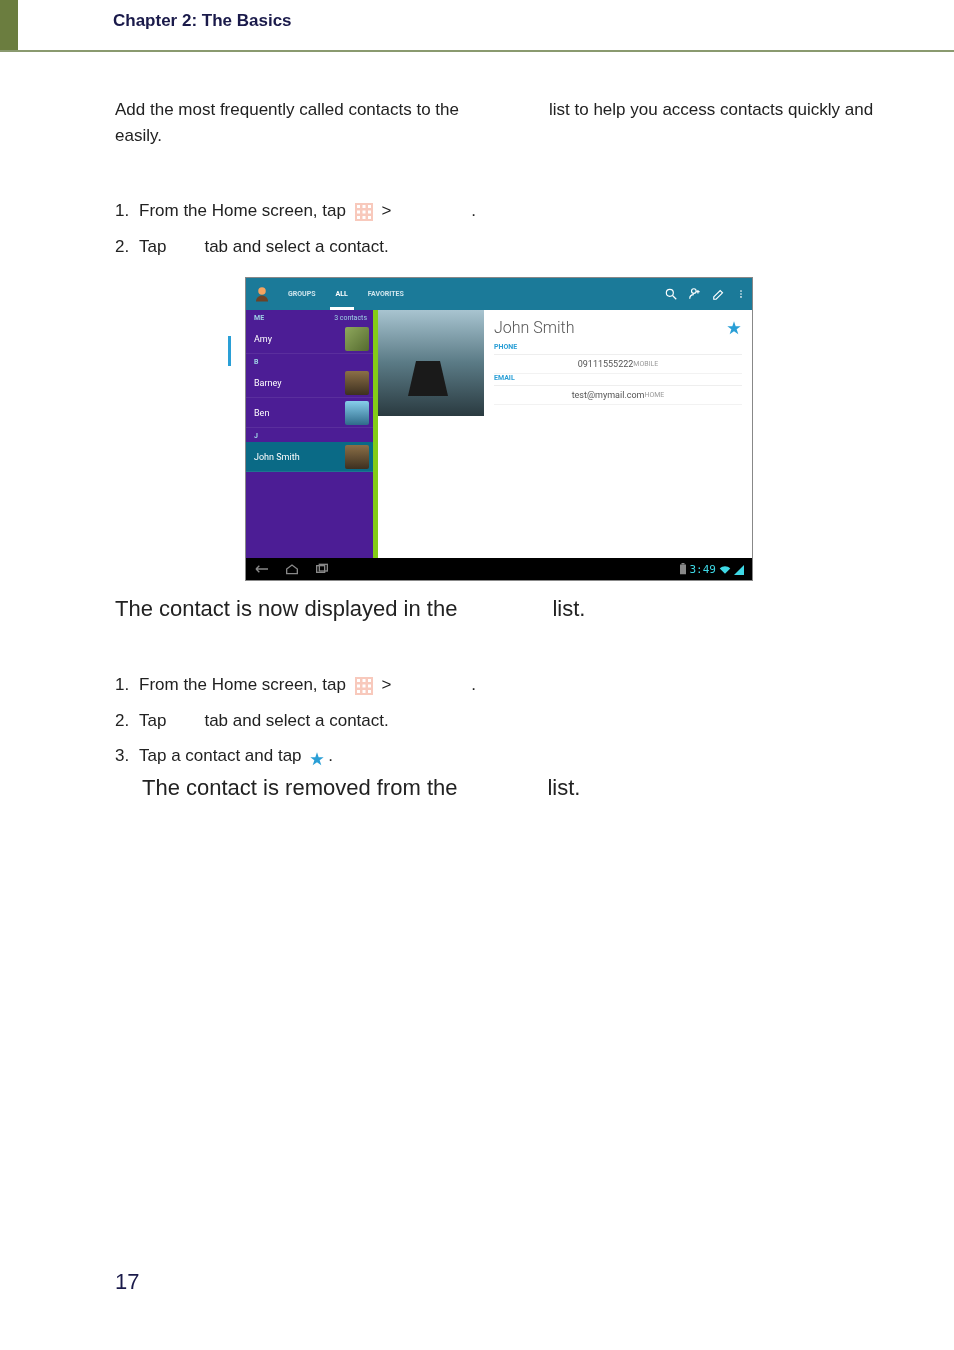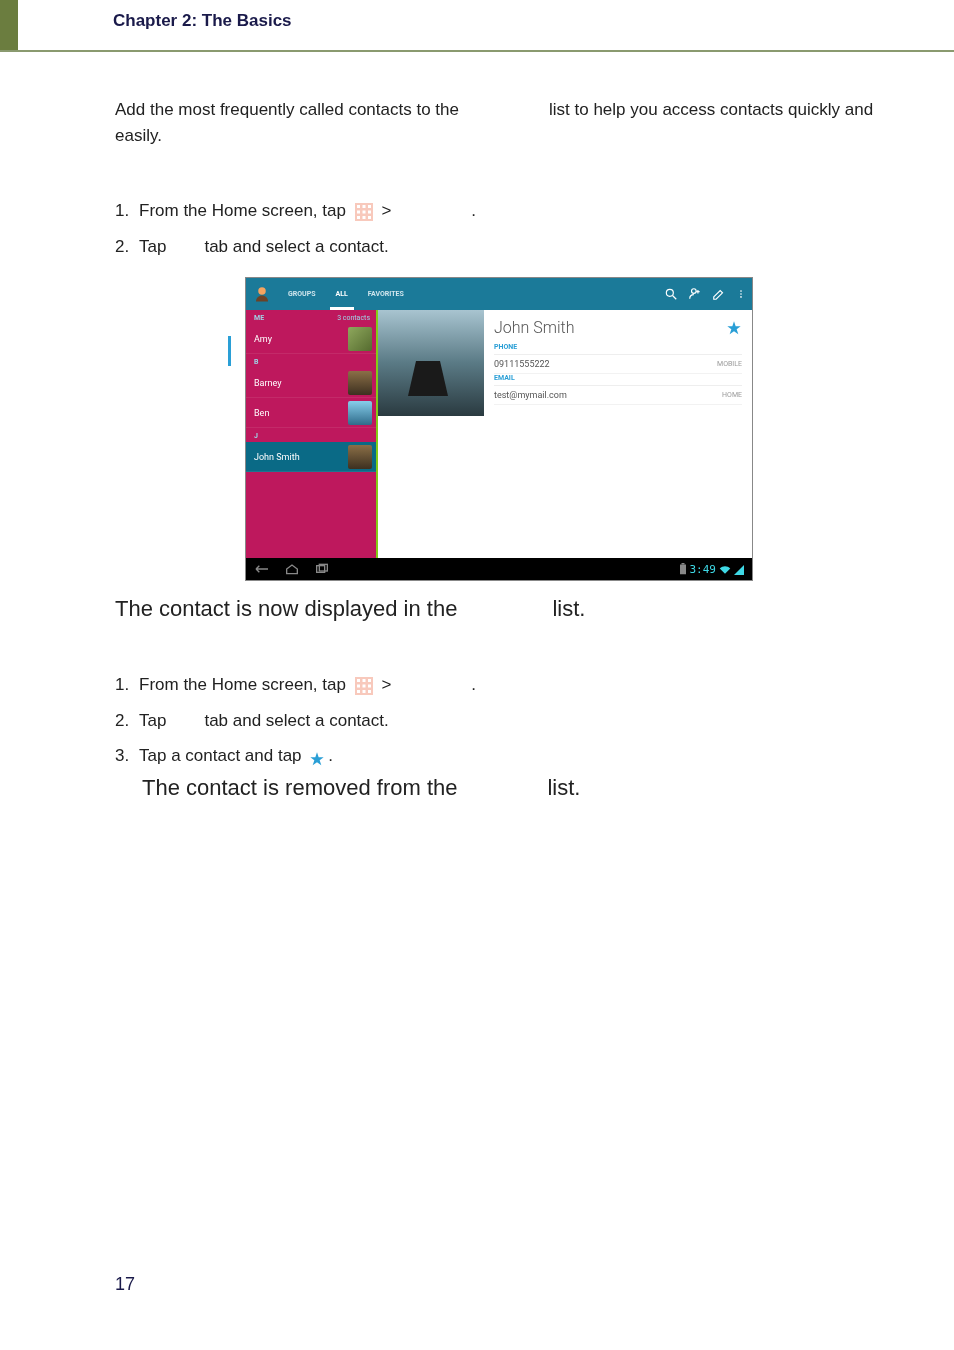--- a/index.html
+++ b/index.html
@@ -127,22 +127,22 @@
       gap: 10px;
       padding-right: 6px;
     }
     .ss-action-icons svg { display: block; }
     .ss-body {
       display: flex;
       height: 248px;
     }
     .ss-left {
       width: 132px;
-      background: #be185d;
-      border-right: 2px solid #84cc16;
+      background: #4c1d95;
+      border-right: 5px solid #84cc16;
       overflow: hidden;
     }
     .ss-list-item {
       display: flex;
       align-items: center;
       height: 30px;
       padding-left: 8px;
       font-size: 9px;
       color: #fff;
       border-bottom: 1px solid rgba(255,255,255,0.08);
@@ -211,21 +211,21 @@
     .ss-fav-star svg { display: block; }
     .ss-section-label {
       font-size: 7px;
       font-weight: bold;
       color: #2a9fd6;
       padding-bottom: 3px;
       border-bottom: 1px solid #eee;
     }
     .ss-field-row {
       display: flex;
-      justify-content: space-between;
+      justify-content: center;
       align-items: center;
       padding: 4px 0;
       border-bottom: 1px solid #f2f2f2;
     }
     .ss-field-val { font-size: 9px; color: #555; }
     .ss-field-type { font-size: 7px; color: #999; }
     .ss-navbar {
       height: 22px;
       background: #000;
       display: flex;
@@ -242,21 +242,21 @@
       margin-top: 8px;
       margin-bottom: 50px;
     }
     .after-text .gap5 { display: inline-block; width: 95px; }
     .lower-after { margin-left: 27px; }
     
     .page-number {
       position: absolute;
       bottom: 55px;
       left: 115px;
-      font-size: 18px;
+      font-size: 22px;
       color: #1a1a4a;
       margin-top: 44px;
     }
     
     .blue-side {
       position: absolute;
       left: 228px;
       top: 336px;
       width: 3px;
       height: 30px;

